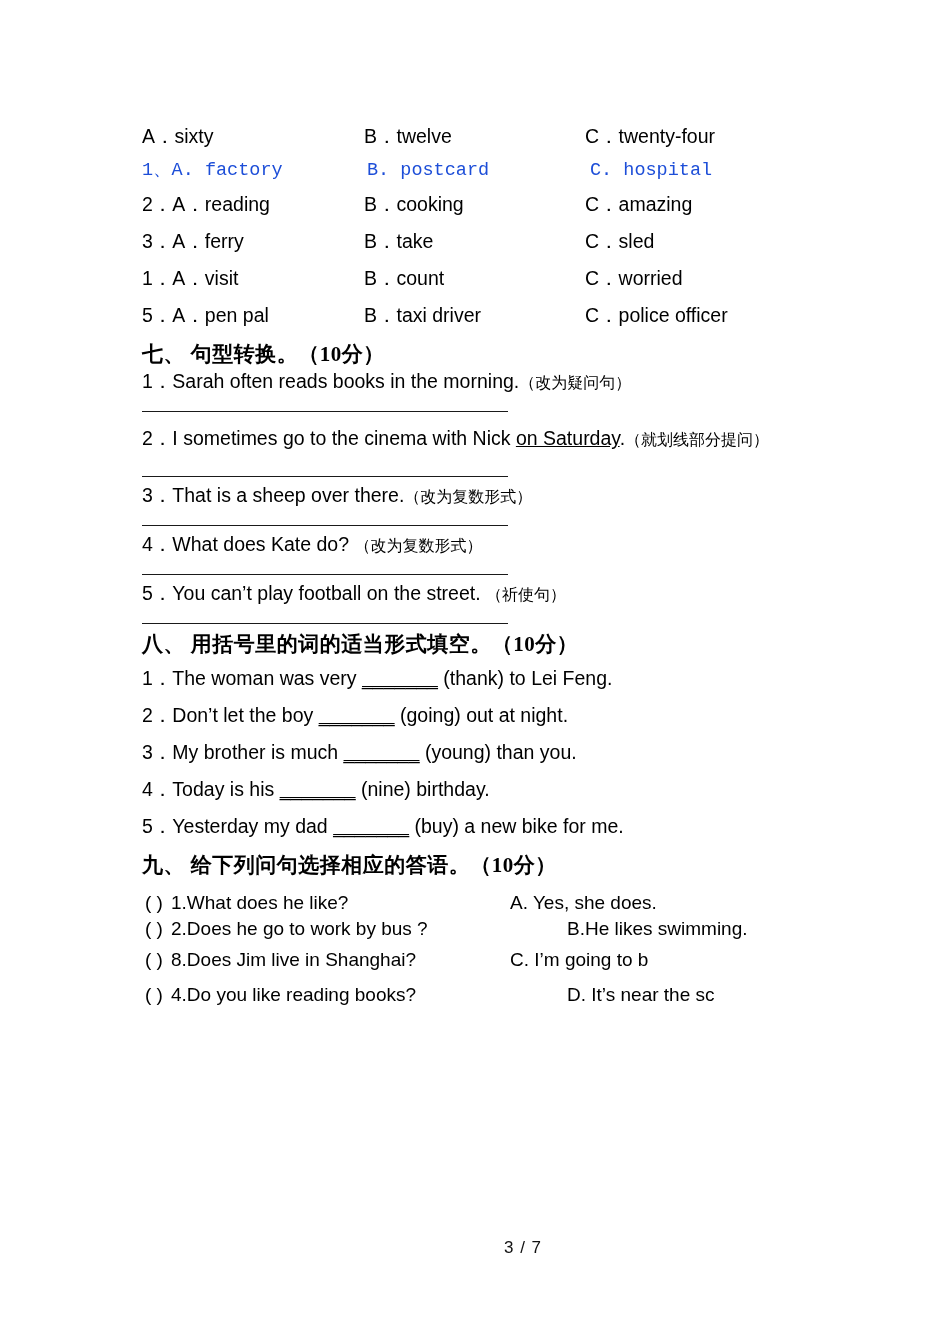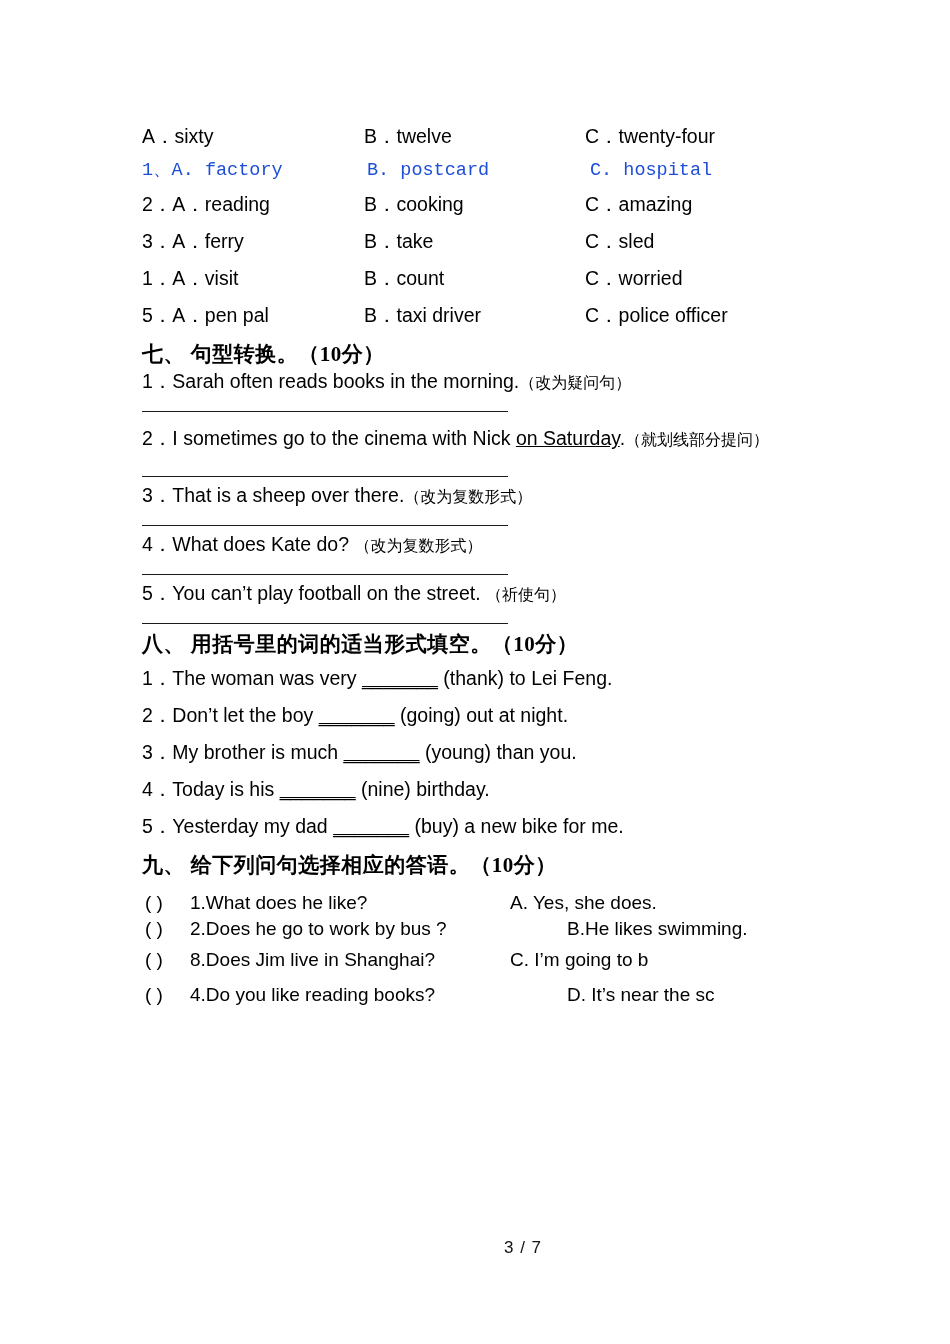--- a/index.html
+++ b/index.html
@@ -110,21 +110,21 @@
   }
   .match-row {
     position: relative;
     height: 26px;
     font-size: 19px;
     line-height: 26px;
     white-space: nowrap;
   }
   .match-row.loose { height: 35px; line-height: 35px; }
   .match-row .paren { position: absolute; left: 3px; }
-  .match-row .q     { position: absolute; left: 48px; }
+  .match-row .q     { position: absolute; left: 29px; }
   .match-row .a     { position: absolute; left: 368px; }
   .match-row .a.ind { left: 385px; margin-left: 40px; }
 
   
   .footer {
     position: absolute;
     left: 0;
     top: 1238px;
     width: 950px;
     text-align: center;

